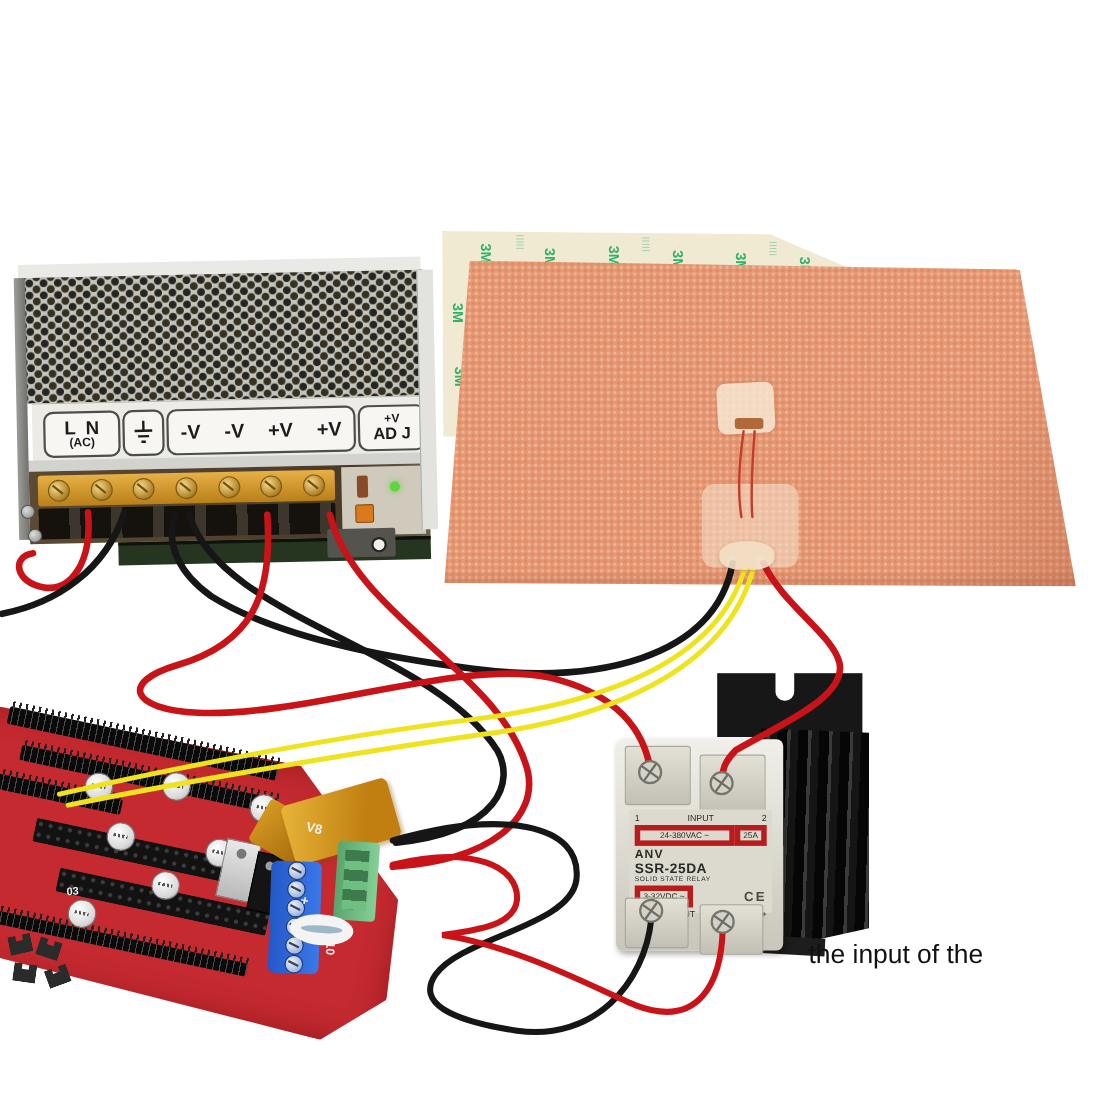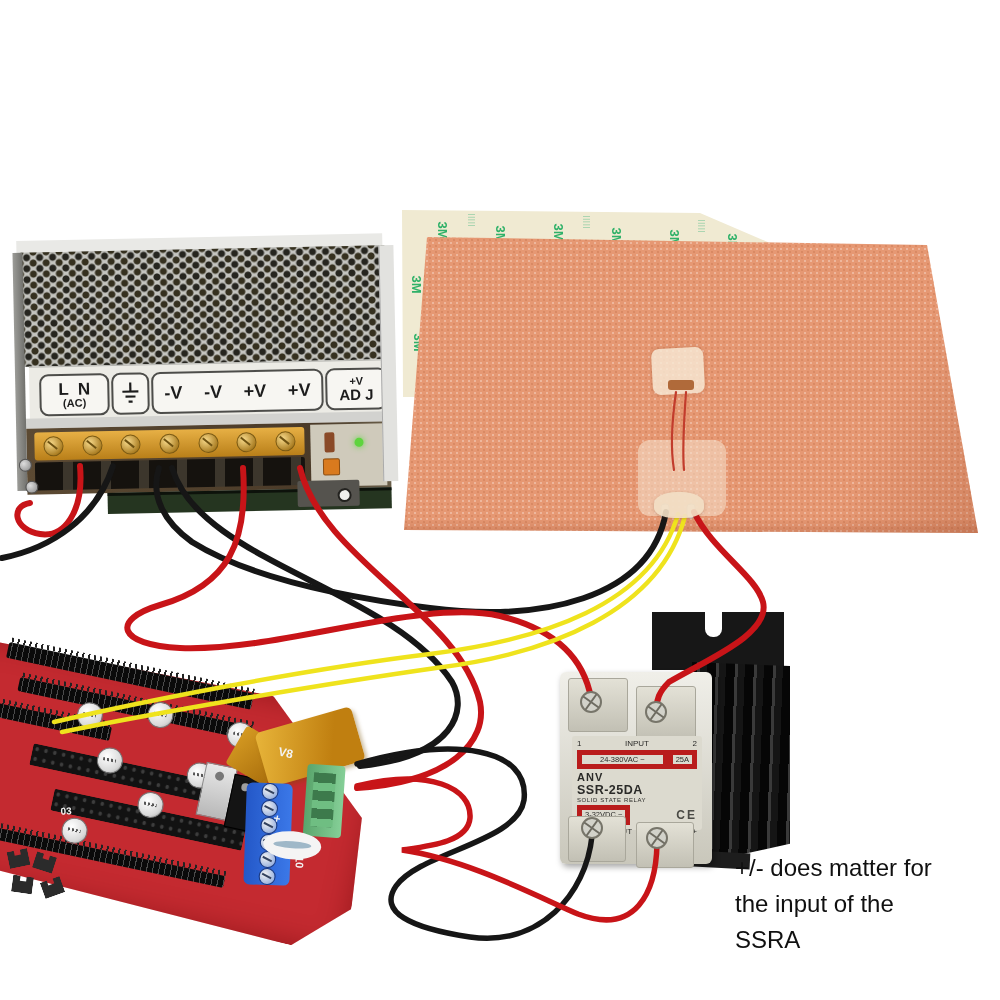--- a/index.html
+++ b/index.html
@@ -323,18 +323,16 @@
         <path d="M 585 823 L 599 833 M 587 835 L 597 821" stroke="#6e6c62" stroke-width="2"></path>
         <circle cx="657" cy="838" r="10" fill="#d2d2ca" stroke="#77756a" stroke-width="2"></circle>
         <path d="M 650 833 L 664 843 M 652 845 L 662 831" stroke="#6e6c62" stroke-width="2"></path>
       </g>
     </g>
   </svg>
 
   <div class="abs" id="clamp-nub"></div>
 
   <div class="abs" id="annotation">
-    <div>+/- does matter for</div>
     <div>the input of the</div>
-    <div>SSRA</div>
   </div>
 
 </div>
 
 </body></html>

